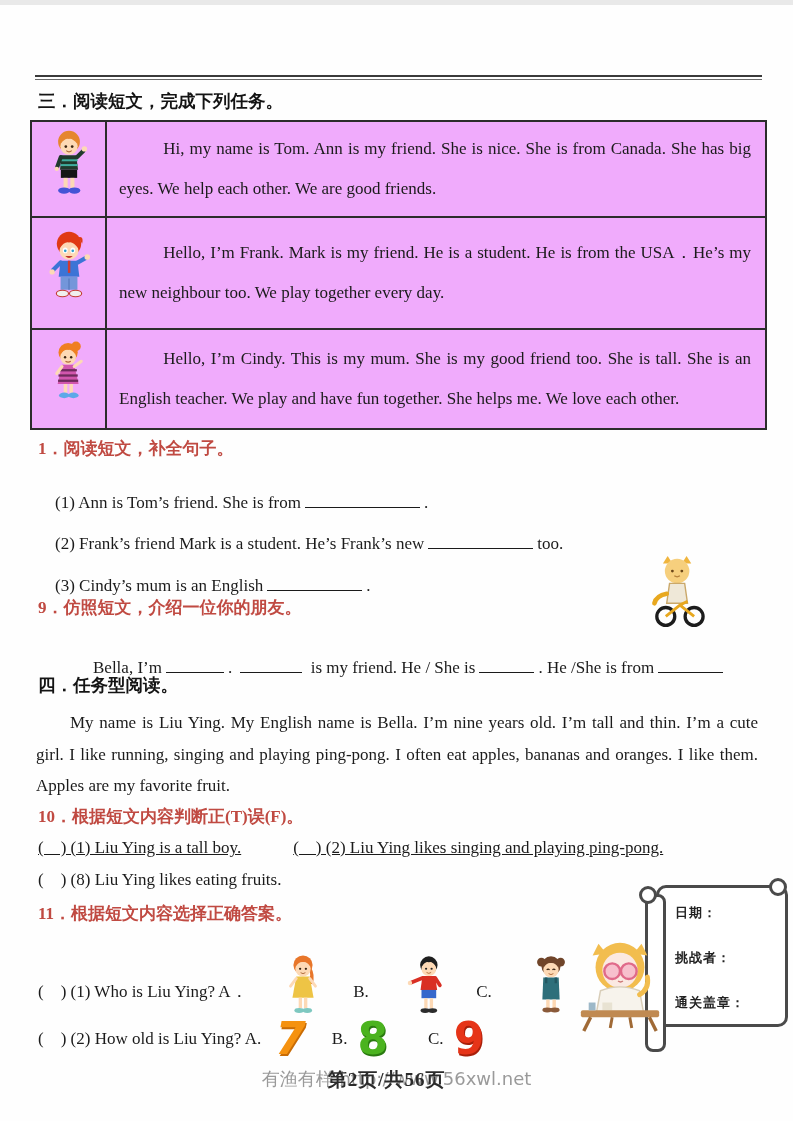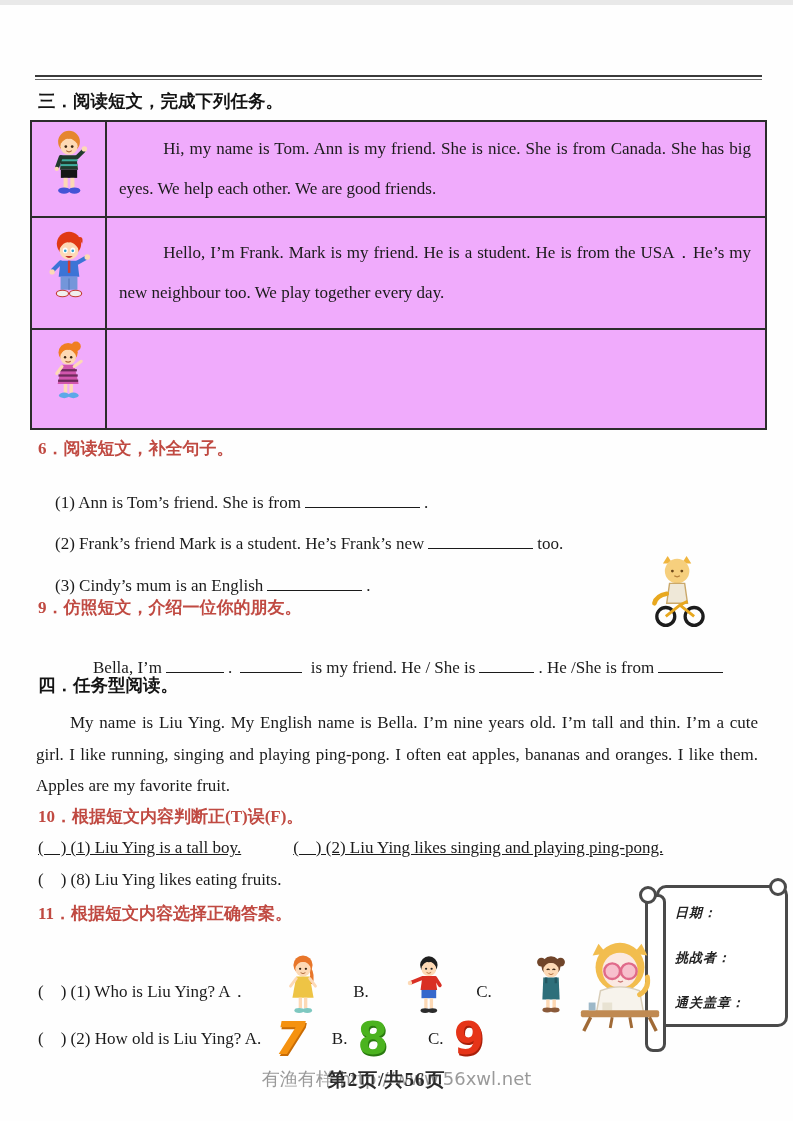--- a/index.html
+++ b/index.html
@@ -35,21 +35,21 @@
   .n9{color:#e63418;text-shadow:1px 2px 0 #a81f0a;}
   
   .scroll{position:absolute;left:656px;top:880px;width:126px;height:136px;background:#fff;
           border:3px solid #4a4a4a;border-radius:10px;z-index:4;}
   .scroll-roll{position:absolute;left:-14px;top:6px;width:15px;height:152px;background:#fff;
                border:3px solid #4a4a4a;border-radius:8px;}
   .curl{position:absolute;width:12px;height:12px;border:3px solid #4a4a4a;border-radius:50%;background:#fff;}
   .curl-tl{left:-20px;top:-2px;}
   .curl-tr{right:-2px;top:-10px;}
   .scroll-label{margin:0;padding-left:16px;font-family:"Liberation Sans",sans-serif;
-                font-weight:bold;font-size:13px;color:#222;letter-spacing:1px;font-style:italic;}
+                font-weight:bold;font-size:13px;color:#222;letter-spacing:1px;}
   .sl1{padding-top:16px}.sl2{padding-top:27px}.sl3{padding-top:27px}
   
   .art{position:absolute;}
   
   .footer{position:absolute;left:0;top:1062px;width:100%;display:flex;justify-content:center;}
   .footer-stack{position:relative;}
   .watermark{font-family:"DejaVu Sans",sans-serif;font-size:18px;color:#9a9a9a;}
   .pageinfo{position:absolute;left:66px;top:0;font-size:19px;font-weight:bold;color:#2b2b2b;
             font-family:"Liberation Serif",serif;letter-spacing:1px;}
 </style>
@@ -142,24 +142,27 @@
             <rect x="19.5" y="45" width="23" height="2.6" fill="#6e2a5c"></rect>
             <path d="M24 30 L18 38" stroke="#fdd9b5" stroke-width="3.5" stroke-linecap="round"></path>
             <path d="M38 30 L46 24" stroke="#fdd9b5" stroke-width="3.5" stroke-linecap="round"></path>
             <rect x="26" y="50" width="4" height="10" fill="#fdd9b5"></rect>
             <rect x="32.5" y="50" width="4" height="10" fill="#fdd9b5"></rect>
             <ellipse cx="26.5" cy="63" rx="6" ry="3.2" fill="#5da8e8"></ellipse>
             <ellipse cx="37" cy="63" rx="6" ry="3.2" fill="#5da8e8"></ellipse>
           </svg>
         </span>
       </div>
+      <div class="tcell-text">
+        <p>Hello, I’m Cindy. This is my mum. She is my good friend too. She is tall. She is an English teacher. We play and have fun together. She helps me. We love each other.</p>
+      </div>
     </div>
   </div>
 
-  <div class="qline red" style="top:432px;font-weight:600;">6．阅读短文，补全句子。</div>
+  <div class="qline red" style="top:432px;font-weight:600;">1．阅读短文，补全句子。</div>
 
   <div class="qline" style="top:468px;">
     <span>(1) Ann is Tom’s friend. She is from</span><span class="blank w115"></span><span>.</span>
   </div>
   <div class="qline" style="top:509px;">
     <span>(2) Frank’s friend Mark is a student. He’s Frank’s new</span><span class="blank w105"></span><span>too.</span>
   </div>
   <div class="qline" style="top:551px;">
     <span>(3) Cindy’s mum is an English</span><span class="blank w95"></span><span>.</span>
   </div>

